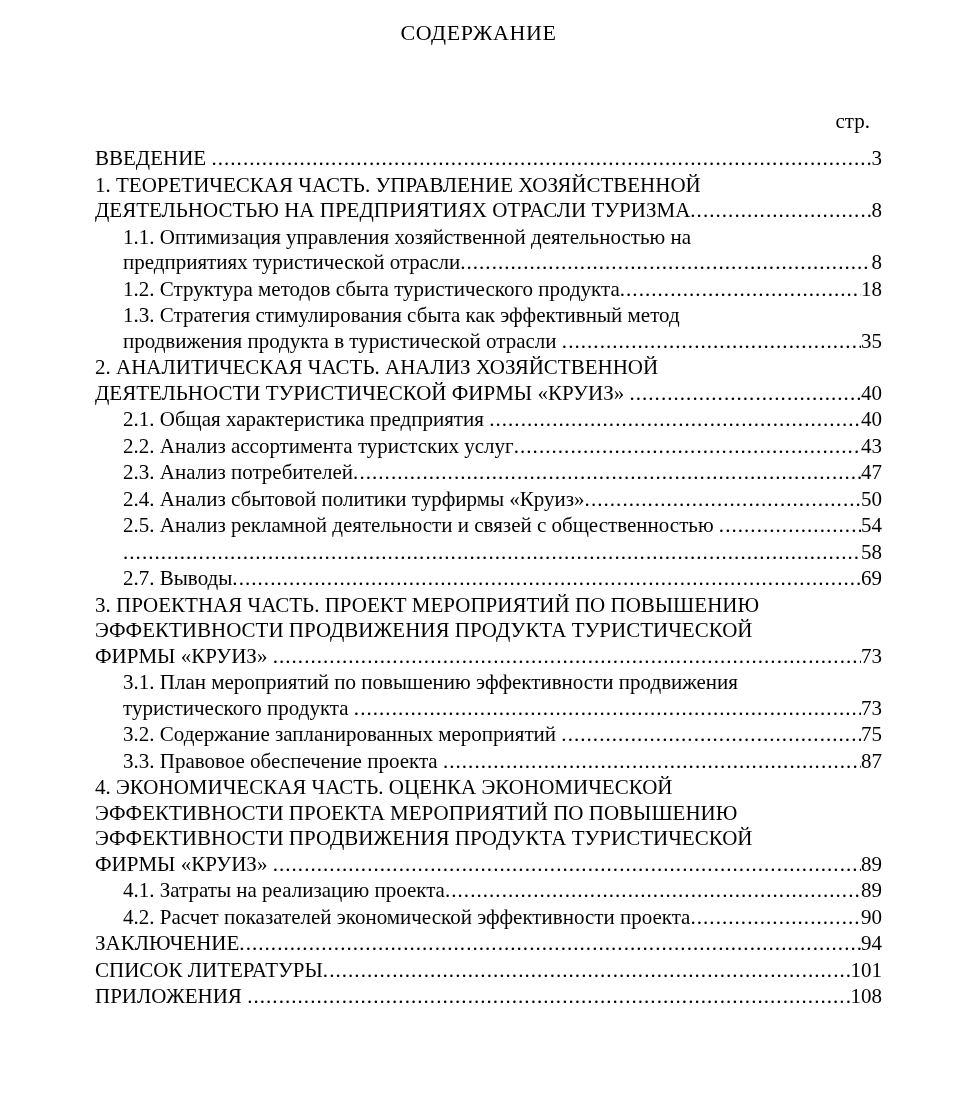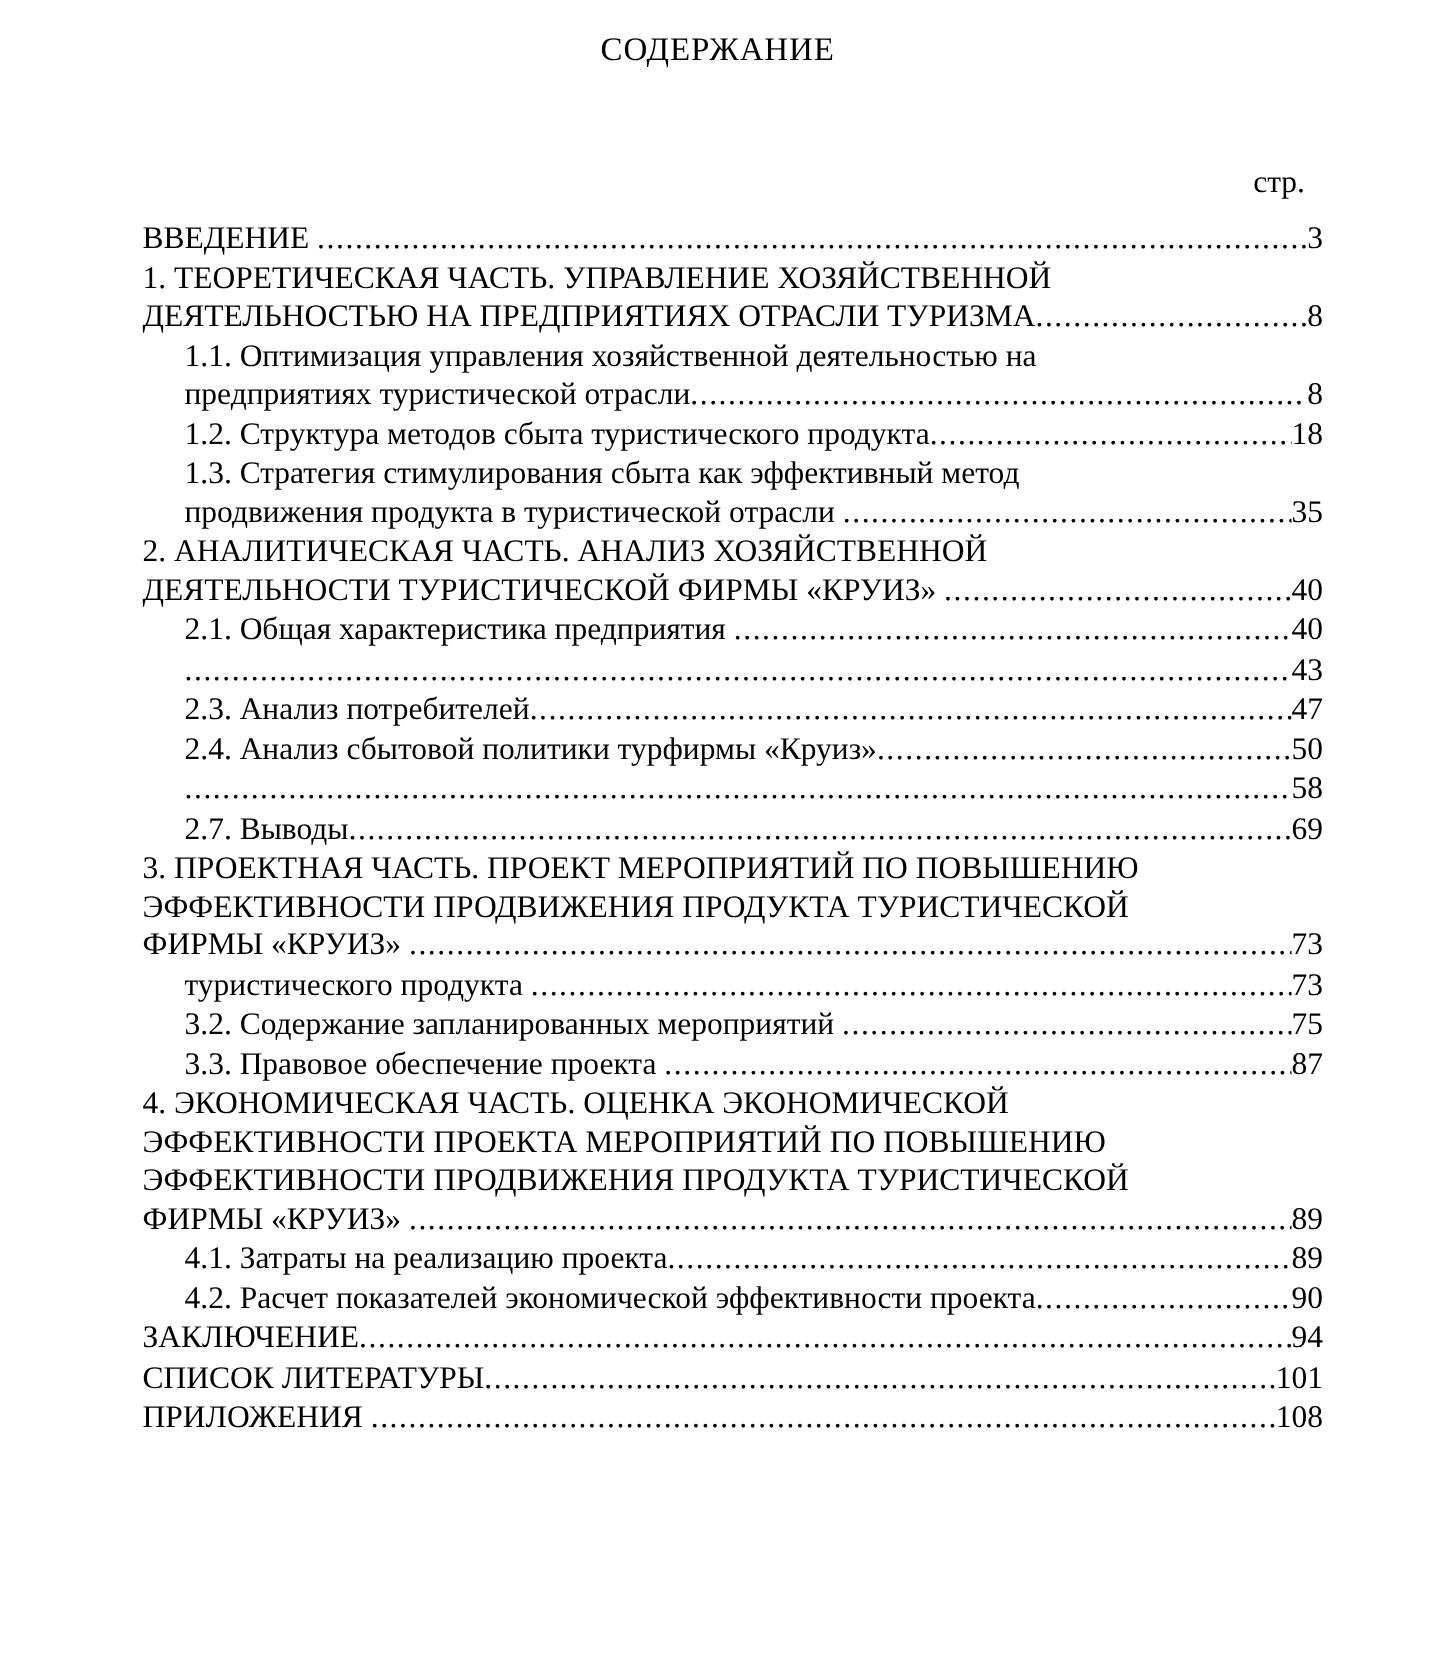--- a/index.html
+++ b/index.html
@@ -172,40 +172,48 @@
       </div>
       <div class="toc-entry level-2">
         <div class="toc-line">
           <span class="label">2.1. Общая характеристика предприятия </span>
           <span class="leader"></span>
           <span class="pageno">40</span>
         </div>
       </div>
       <div class="toc-entry level-2">
         <div class="toc-line">
+          <span class="label">2.2. Анализ ассортимента туристских услуг</span>
           <span class="leader"></span>
           <span class="pageno">43</span>
         </div>
       </div>
       <div class="toc-entry level-2">
         <div class="toc-line">
           <span class="label">2.3. Анализ потребителей</span>
           <span class="leader"></span>
           <span class="pageno">47</span>
         </div>
       </div>
       <div class="toc-entry level-2">
         <div class="toc-line">
           <span class="label">2.4. Анализ сбытовой политики турфирмы «Круиз»</span>
           <span class="leader"></span>
           <span class="pageno">50</span>
         </div>
       </div>
       <div class="toc-entry level-2">
         <div class="toc-line">
+          <span class="label">2.5. Анализ рекламной деятельности и связей с общественностью </span>
+          <span class="leader"></span>
+          <span class="pageno">54</span>
+        </div>
+      </div>
+      <div class="toc-entry level-2">
+        <div class="toc-line">
           <span class="label"></span>
           <span class="leader"></span>
           <span class="pageno">58</span>
         </div>
       </div>
       <div class="toc-entry level-2">
         <div class="toc-line">
           <span class="label">2.7. Выводы</span>
           <span class="leader"></span>
           <span class="pageno">69</span>
@@ -218,20 +226,23 @@
         <div class="toc-line no-leader">
           <span class="label">ЭФФЕКТИВНОСТИ ПРОДВИЖЕНИЯ ПРОДУКТА ТУРИСТИЧЕСКОЙ</span>
         </div>
         <div class="toc-line">
           <span class="label">ФИРМЫ «КРУИЗ» </span>
           <span class="leader"></span>
           <span class="pageno">73</span>
         </div>
       </div>
       <div class="toc-entry level-2">
+        <div class="toc-line no-leader">
+          <span class="label">3.1. План мероприятий по повышению эффективности продвижения</span>
+        </div>
         <div class="toc-line">
           <span class="label">туристического продукта </span>
           <span class="leader"></span>
           <span class="pageno">73</span>
         </div>
       </div>
       <div class="toc-entry level-2">
         <div class="toc-line">
           <span class="label">3.2. Содержание запланированных мероприятий </span>
           <span class="leader"></span>

